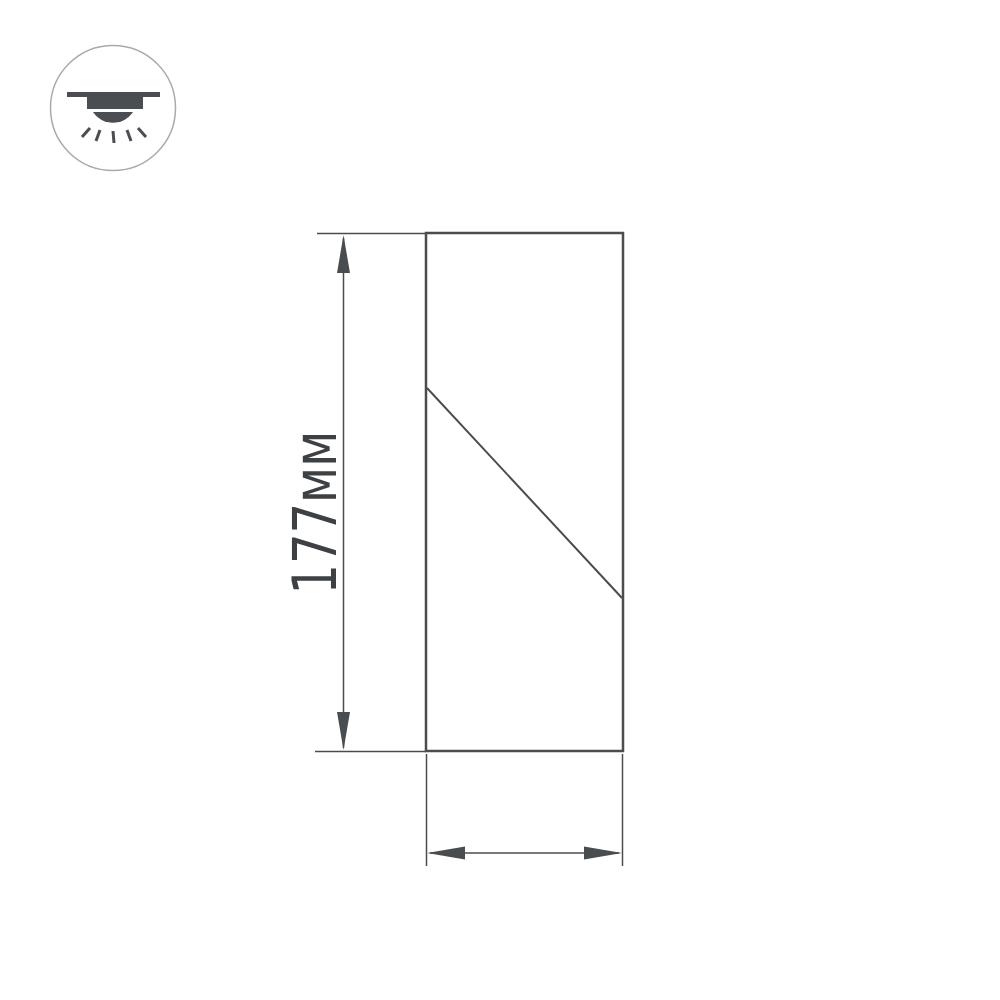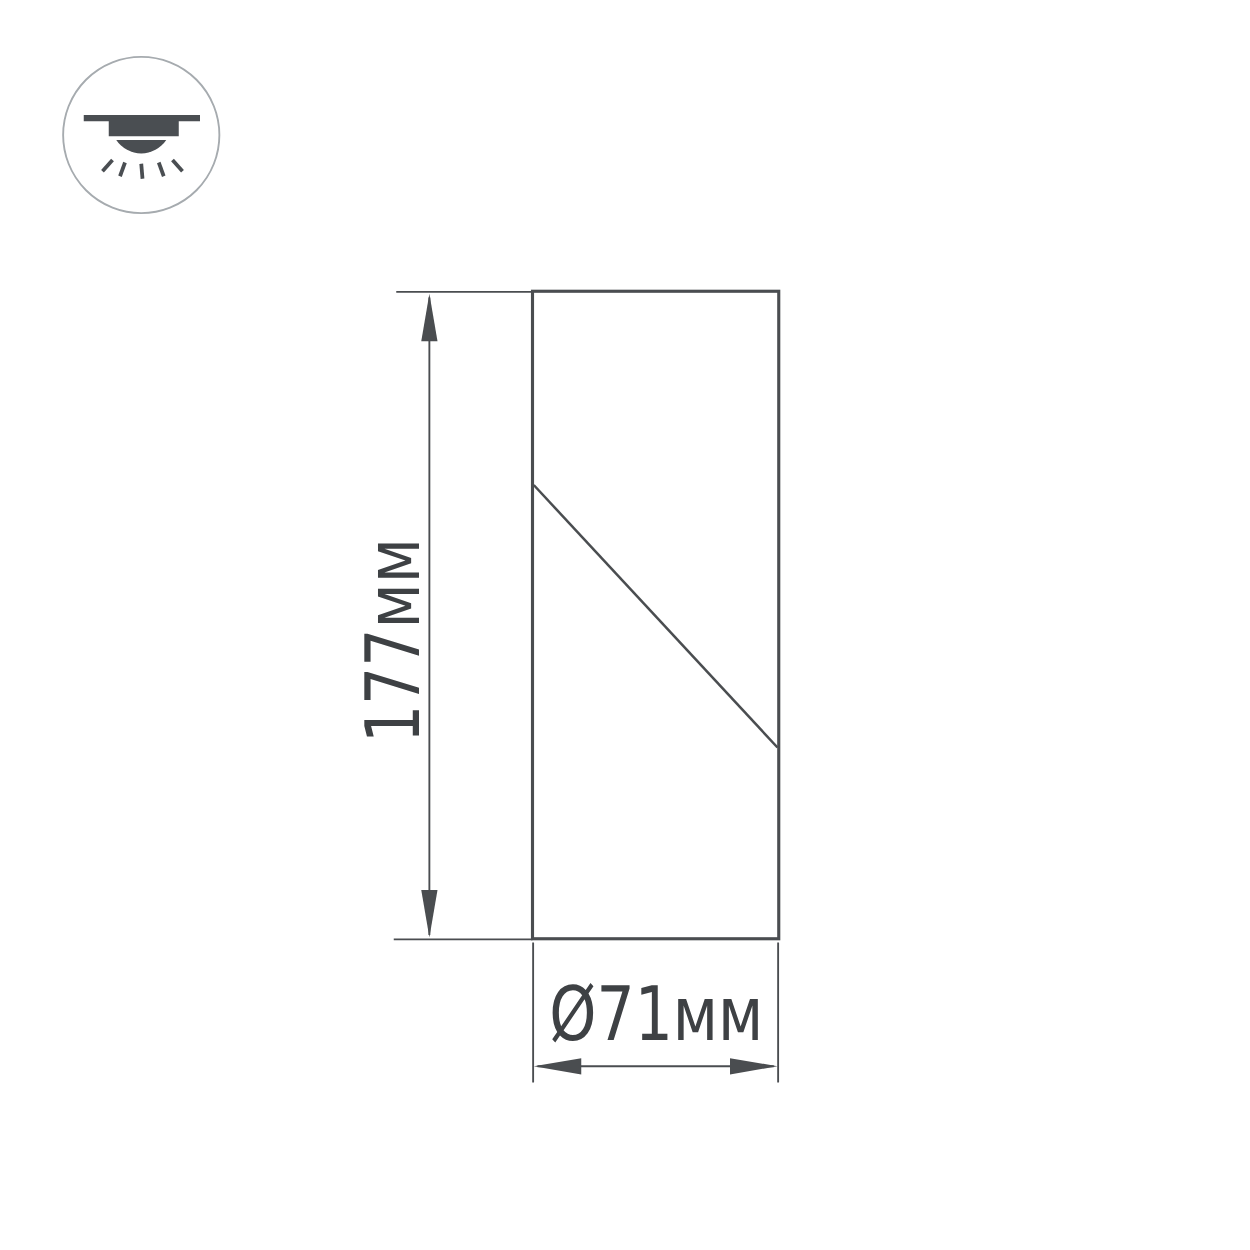--- a/index.html
+++ b/index.html
@@ -99,17 +99,14 @@
 
     <line x1="430" y1="853" x2="619" y2="853" stroke="#4a4d50" stroke-width="1.5"></line>
     <polygon points="427,853 465,846.5 465,859.5" fill="#4a4d50"></polygon>
     <polygon points="622,853 584,846.5 584,859.5" fill="#4a4d50"></polygon>
   </svg>
 
   <div class="dim-label height-label">
     <span class="condense">177мм</span>
   </div>
 
-  <div class="dim-label diameter-label">
-    <span class="condense">Ø71мм</span>
-  </div>
 
 </div>
 
 </body></html>

